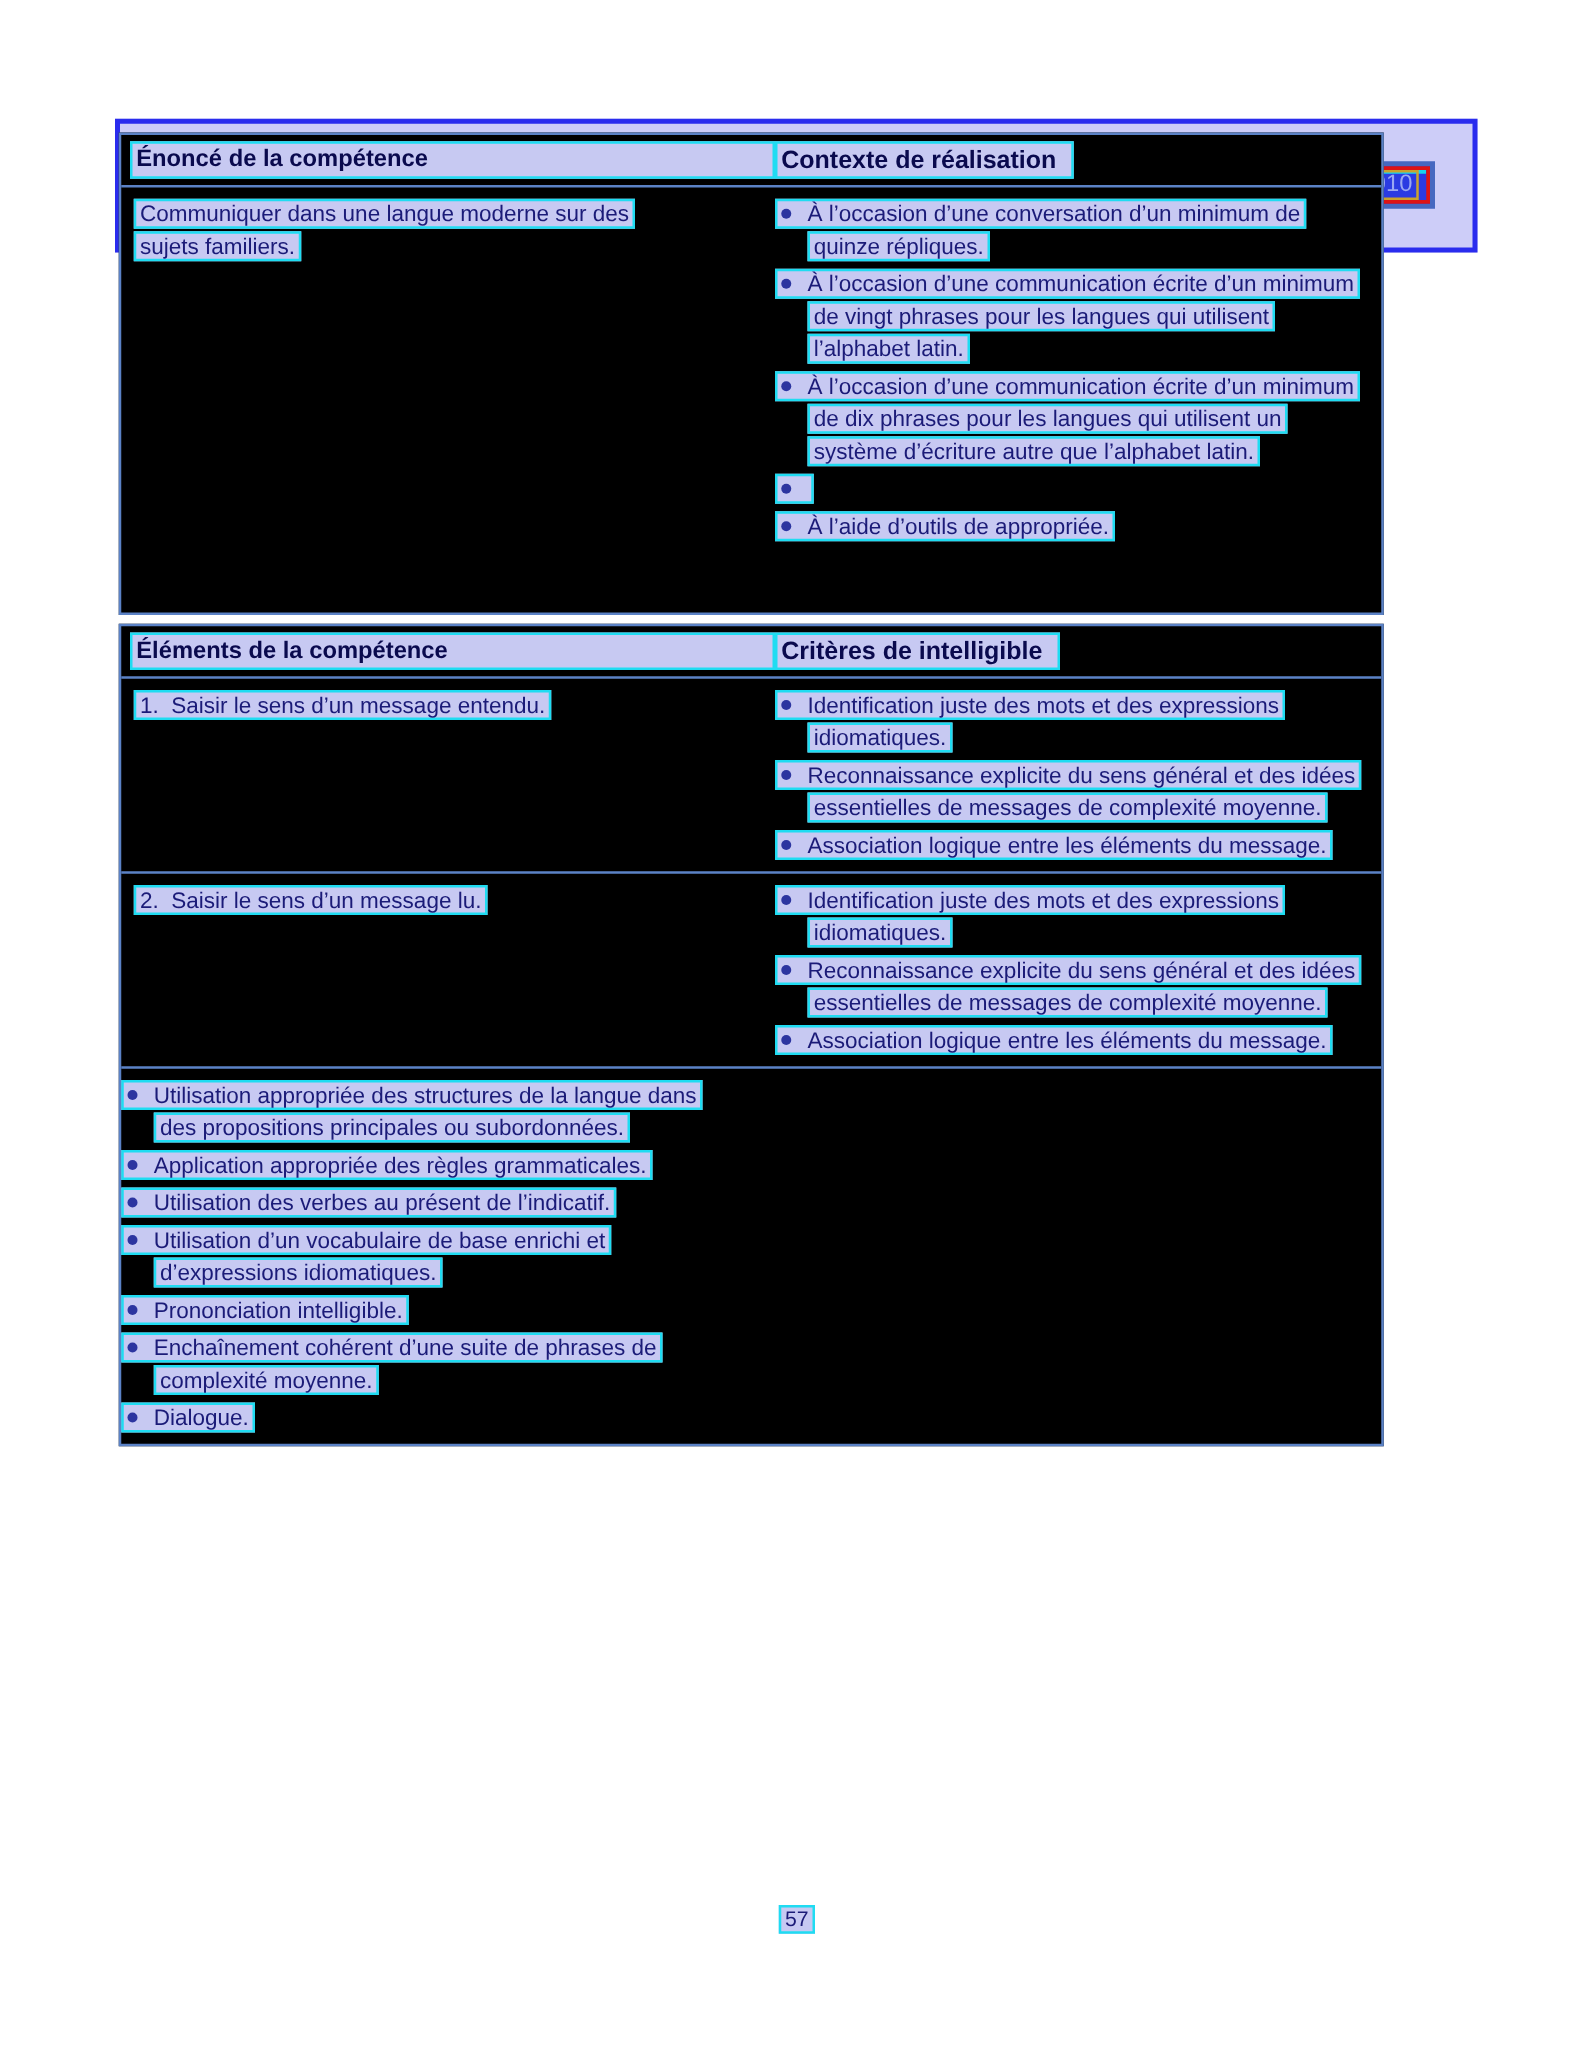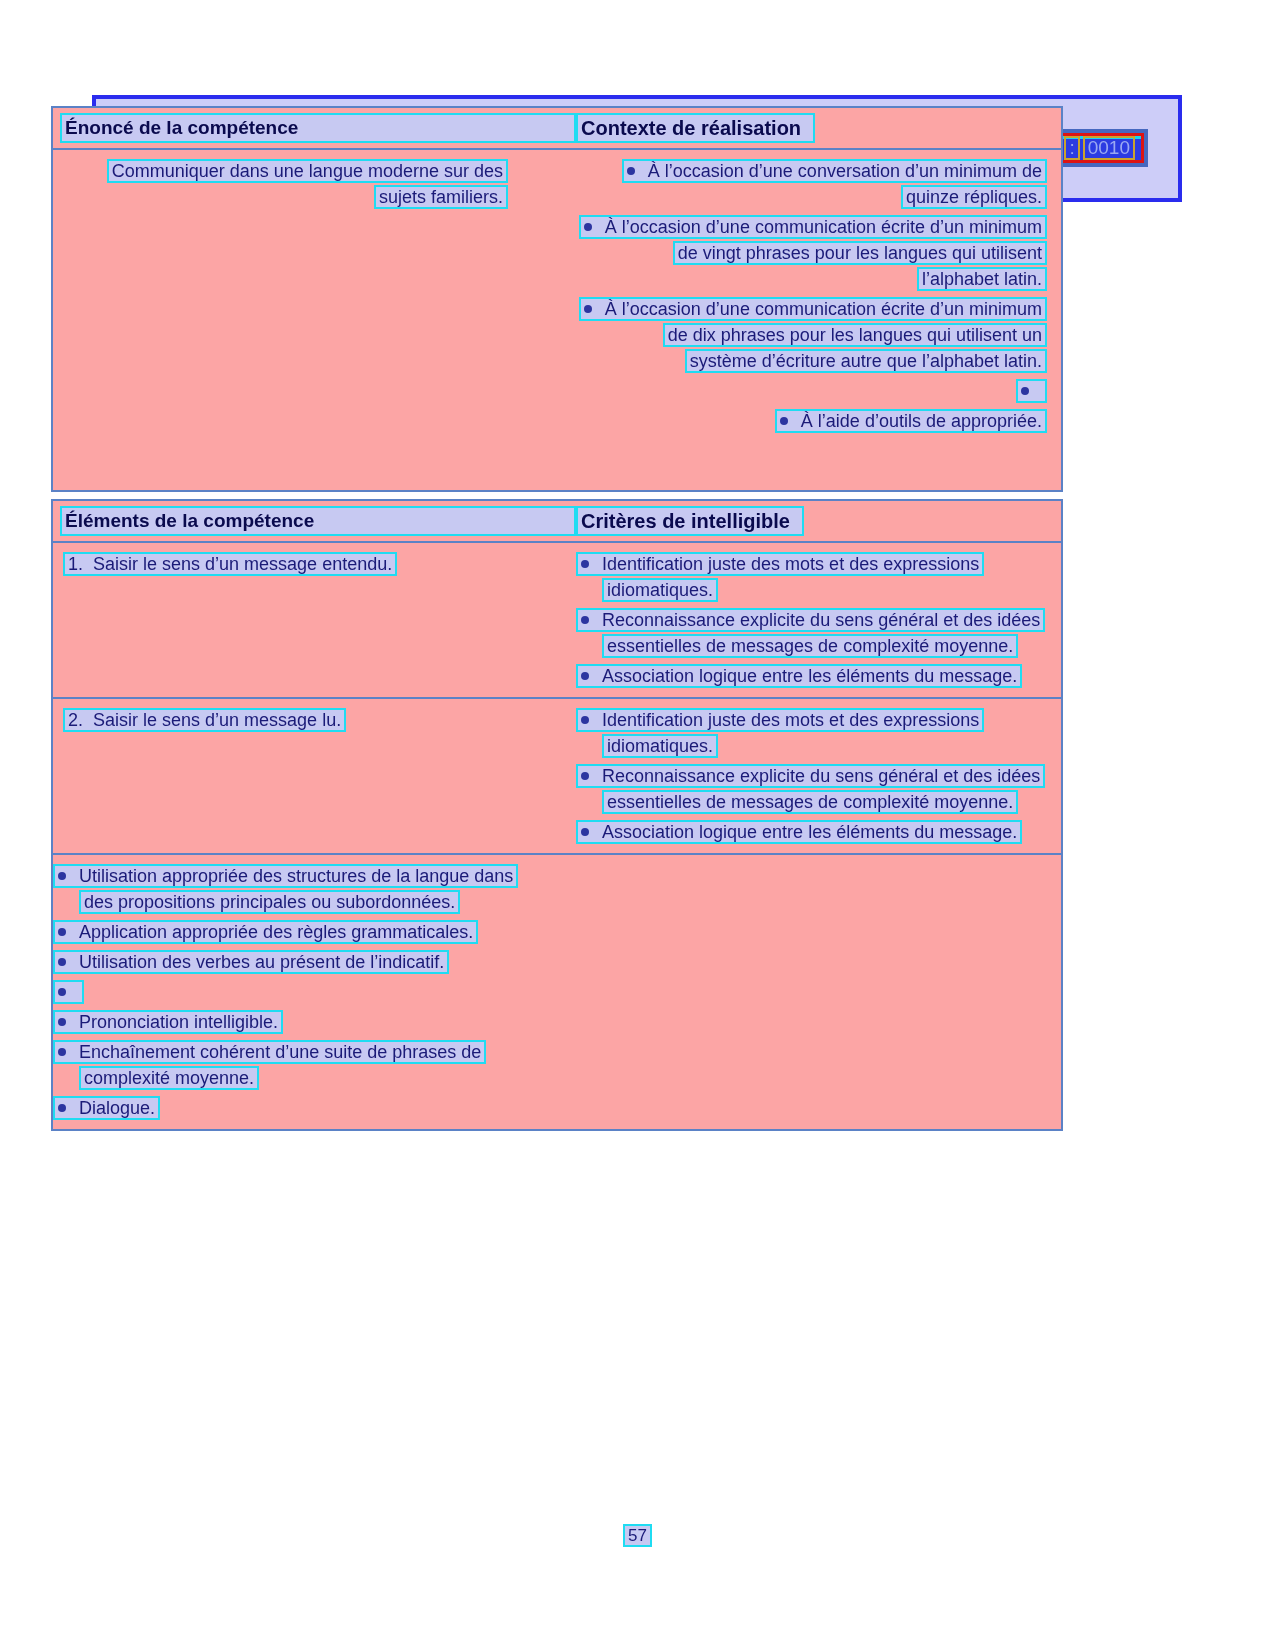--- a/index.html
+++ b/index.html
@@ -47,22 +47,22 @@
     background:var(--hl-fill);border:2px solid var(--hl-border);
   }
   .obj-band .word-box{
     position:absolute;top:-1px;
     font-style:italic;font-weight:bold;font-size:21px;line-height:26px;color:var(--accent-italic);
   }
   .obj-band .objectif{left:4px;}
   .obj-band .standard{left:517px;}
   
   .doc-table{
-    position:relative;width:1012px;margin-left:51px;
-    border:2px solid var(--table-border);background:#fca5a5;
+    position:relative;width:1012px;margin-left:95px;
+    border:2px solid var(--table-border);background:#000000;
   }
   .t1{margin-top:106px;} 
   .t2{margin-top:7px;}
   .thead{display:flex;border-bottom:2px solid var(--table-border);padding:5px 0 5px 7px;}
   .thead .hcell-left{width:516px;}
   .thead .hcell-left .hl{display:block;font-weight:bold;color:var(--ink-bold);font-size:19px;}
   .thead .hcell-right{flex:1;}
   .thead .hcell-right .hl{display:inline-block;font-weight:bold;color:var(--ink-bold);font-size:20px;padding-right:12px;}
   .trow{display:flex;border-bottom:2px solid var(--table-border);}
   .trow:last-child{border-bottom:none;}
@@ -113,21 +113,21 @@
 
 <div class="doc-table t1">
   <div class="thead">
     <div class="hcell-left">
       <span class="hl">Énoncé de la compétence</span>
     </div>
     <div class="hcell-right">
       <span class="hl">Contexte de réalisation</span>
     </div>
   </div>
-  <div class="trow" style="min-height:340px;text-align:right;">
+  <div class="trow" style="min-height:340px;">
     <div class="cell-left">
       <div class="inner statement">
         <span class="hl">Communiquer dans une langue moderne sur des sujets familiers.</span>
       </div>
     </div>
     <div class="cell-right">
 
         <div class="b-item">
           <span class="hl"><span class="dot"></span><span>À l’occasion d’une conversation d’un minimum de quinze répliques.</span></span>
         </div>
@@ -215,21 +215,21 @@
 
             <div class="b-item">
               <span class="hl"><span class="dot"></span><span>Application appropriée des règles grammaticales.</span></span>
             </div>
 
             <div class="b-item">
               <span class="hl"><span class="dot"></span><span>Utilisation des verbes au présent de l’indicatif.</span></span>
             </div>
 
             <div class="b-item">
-              <span class="hl"><span class="dot"></span></span>
+              <span class="hl"><span class="dot"></span><span>Utilisation d’un vocabulaire de base enrichi et d’expressions idiomatiques.</span></span>
             </div>
 
             <div class="b-item">
               <span class="hl"><span class="dot"></span><span>Prononciation intelligible.</span></span>
             </div>
 
             <div class="b-item">
               <span class="hl"><span class="dot"></span><span>Enchaînement cohérent d’une suite de phrases de complexité moyenne.</span></span>
             </div>
 

